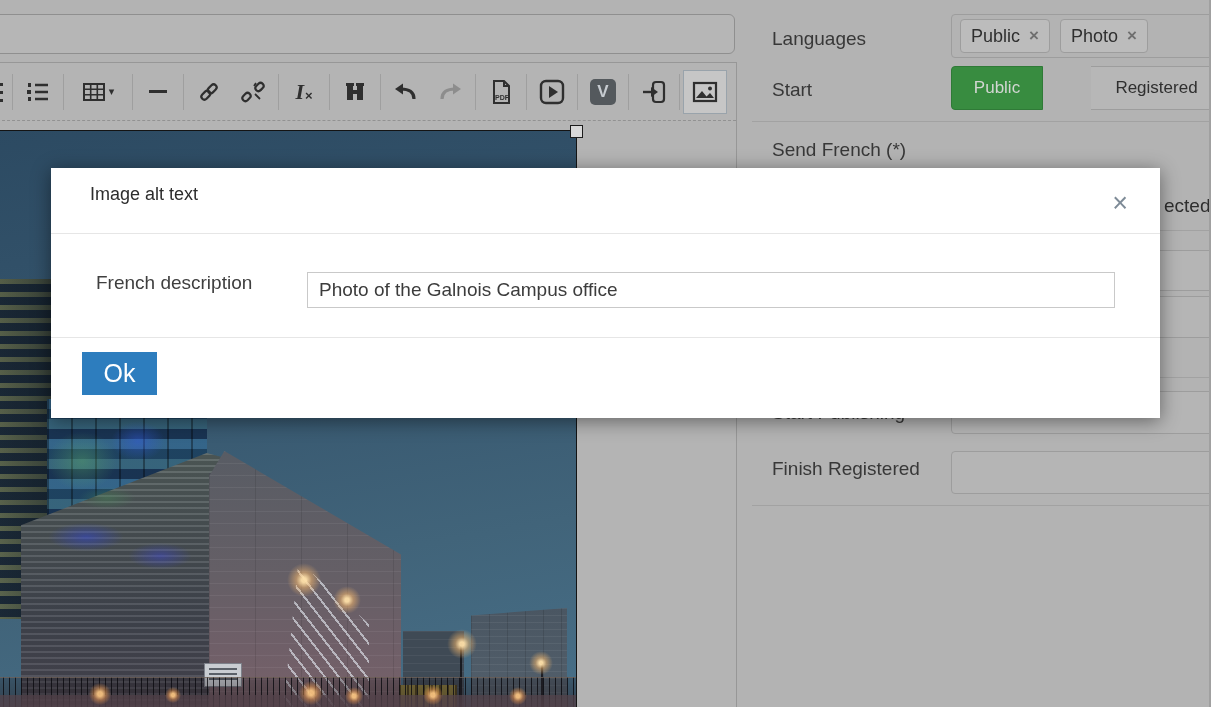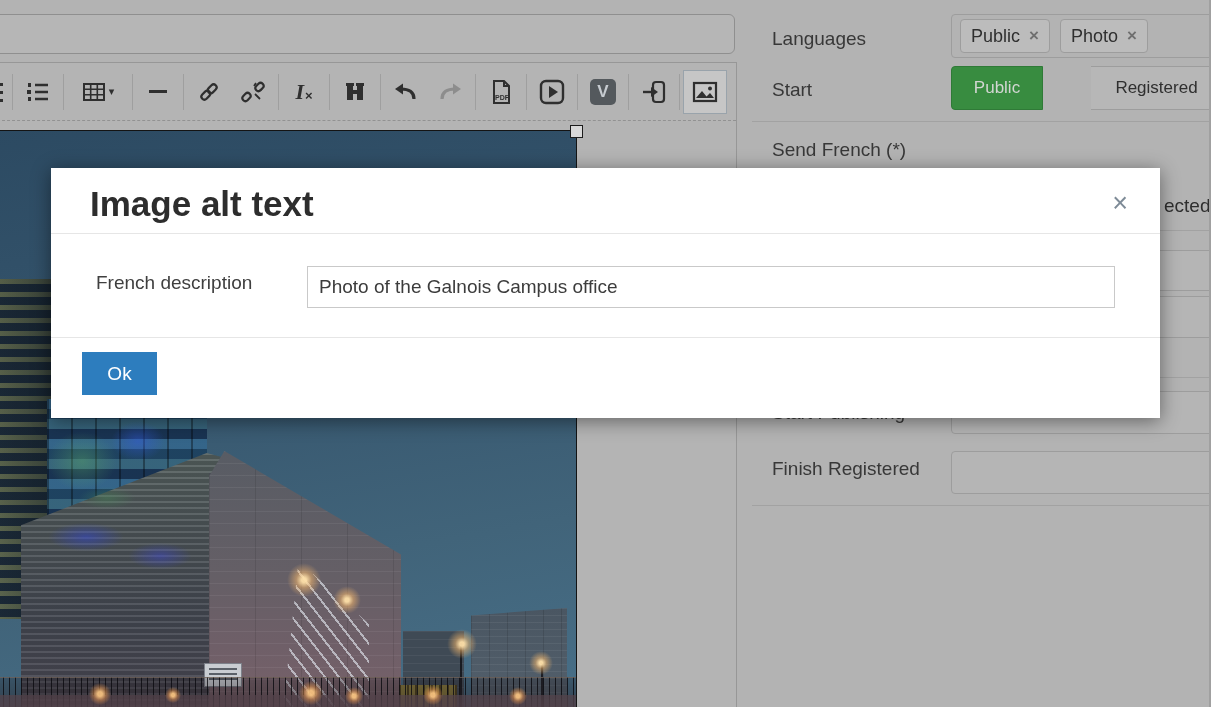--- a/index.html
+++ b/index.html
@@ -170,33 +170,33 @@
     position:absolute; left:214px; width:300px; height:43px;
     border:1px solid #9d9d9d; border-radius:4px; background:#b5b5b5;
     font-size:18px; color:#3a3a3a; padding:0 10px; outline:none;
   }
   .right-edge { position:absolute; right:0; top:0; width:2px; height:707px; background:#a0a0a0; z-index:2; }
   
   .modal {
     position:absolute; left:51px; top:168px; width:1109px; height:250px;
     background:#ffffff; z-index:10; box-shadow:0 3px 18px rgba(0,0,0,0.45);
   }
-  .modal-title { position:absolute; left:39px; top:16px; font-size:35px; font-weight:bold; color:#2d2d2d; }
+  .modal-title { position:absolute; left:39px; top:16px; font-size:18px; font-weight:normal; color:#2d2d2d; }
   .modal-close { position:absolute; right:32px; top:22px; font-size:27px; line-height:1; color:#7e8b97; cursor:pointer; }
   .modal-div1 { position:absolute; left:0; right:0; top:65px; height:1px; background:#e6e6e6; }
   .modal-div2 { position:absolute; left:0; right:0; top:169px; height:1px; background:#e6e6e6; }
   .modal-field-label { position:absolute; left:45px; top:104px; font-size:19px; color:#3f3f3f; }
   .modal-input {
-    position:absolute; left:256px; top:98px; width:808px; height:42px;
+    position:absolute; left:256px; top:104px; width:808px; height:36px;
     border:1px solid #c9c9c9; font-size:19px; color:#3c3c3c; padding:0 11px; outline:none;
     font-family:"Liberation Sans", sans-serif; background:#ffffff;
   }
   .btn-ok {
     position:absolute; left:31px; top:184px; width:75px; height:43px;
-    background:#2d7dbe; color:#ffffff; border:none; font-size:19px; cursor:pointer;
+    background:#2d7dbe; color:#ffffff; border:none; font-size:25px; cursor:pointer;
     font-family:"Liberation Sans", sans-serif;
   }
   .btn-cancel {
     position:absolute; left:122px; top:184px; width:92px; height:43px;
     background:#efefef; color:#2f2f2f; border:none; font-size:19px; cursor:pointer;
     font-family:"Liberation Sans", sans-serif;
   }
 </style>
 </head>
 <body>

